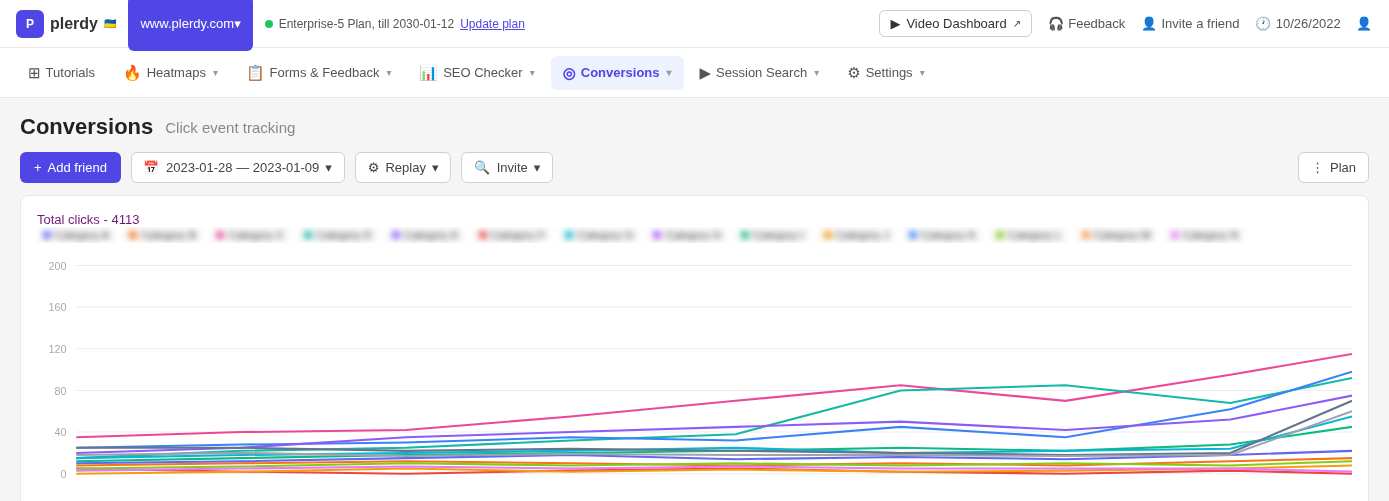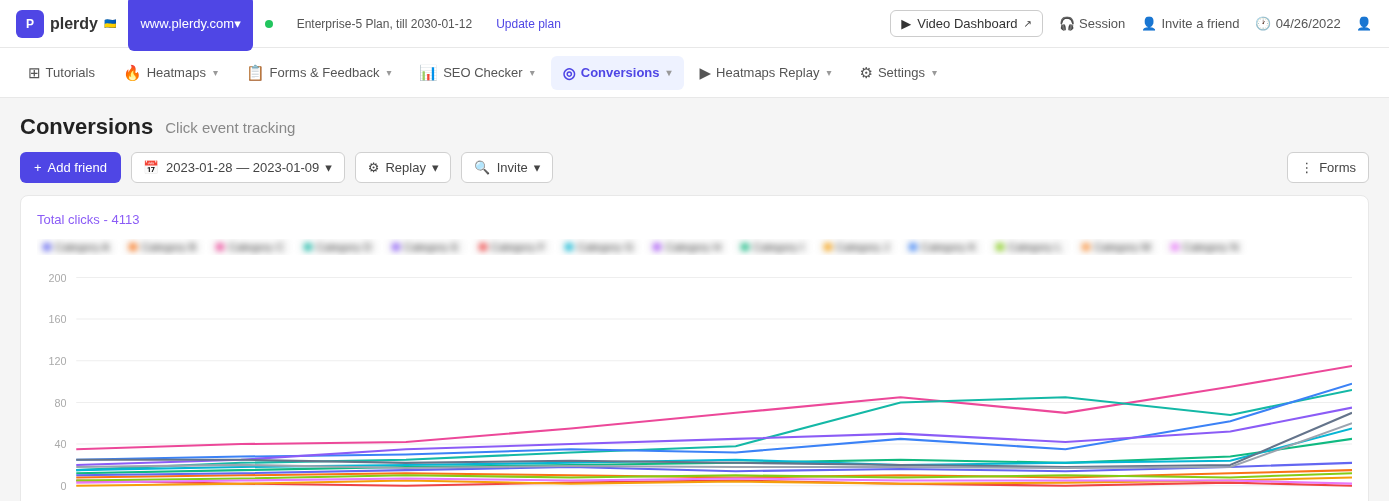--- a/index.html
+++ b/index.html
@@ -11,23 +11,23 @@
       background: #fff; padding: 0 16px; height: 48px; border-bottom: 1px solid #e8e8e8;
     }
     .topbar-left { display: flex; align-items: center; gap: 12px; }
     .logo { display: flex; align-items: center; gap: 6px; font-weight: 700; font-size: 16px; color: #333; }
     .logo-icon { width: 28px; height: 28px; background: #4f46e5; border-radius: 6px; display: flex; align-items: center; justify-content: center; color: #fff; font-size: 12px; font-weight: 800; }
     .logo-ua { font-size: 10px; }
     .site-btn {
       display: flex; align-items: center; background: #4f46e5; color: #fff;
       border: none; border-radius: 6px; padding: 20px 12px; cursor: pointer; font-size: 13px;
     }
-    .plan-info { display: flex; align-items: center; gap: 24px; font-size: 12px; color: #555; }
+    .plan-info { display: flex; align-items: center; gap: 6px; font-size: 12px; color: #555; }
     .plan-dot { width: 8px; height: 8px; border-radius: 50%; background: #22c55e; }
-    .plan-link { color: #4f46e5; cursor: pointer; }
+    .plan-link { color: #4f46e5; text-decoration: underline; cursor: pointer; }
 
     .topbar-right { display: flex; align-items: center; gap: 16px; font-size: 13px; color: #555; }
     .video-btn {
       display: flex; align-items: center; gap: 6px; border: 1px solid #ccc;
       border-radius: 6px; padding: 5px 10px; cursor: pointer; background: #fff; color: #333; font-size: 13px;
     }
     .topbar-right span { cursor: pointer; display: flex; align-items: center; gap: 4px; }
 
     
     .navbar {
@@ -69,21 +69,21 @@
     .btn-more {
       display: flex; align-items: center; gap: 6px; background: #fff; color: #444;
       border: 1px solid #d0d0d0; border-radius: 6px; padding: 7px 12px; cursor: pointer; font-size: 13px;
     }
 
     
     .chart-container {
       margin: 0 20px 0 20px; background: #fff; border-radius: 8px;
       border: 1px solid #e8e8e8; padding: 16px;
     }
-    .chart-header { font-size: 13px; color: #8b5cf6; margin-bottom: 12px; }
+    .chart-header { font-size: 13px; color: #701a75; margin-bottom: 0; }
     .chart-legend {
       display: flex; flex-wrap: nowrap; gap: 8px; margin-bottom: 12px;
       overflow: hidden; font-size: 11px;
     }
     .legend-item {
       display: flex; align-items: center; gap: 4px; white-space: nowrap;
       background: #f9f9f9; padding: 2px 6px; border-radius: 4px; filter: blur(3px);
     }
     .legend-dot { width: 8px; height: 8px; border-radius: 50%; flex-shrink: 0; }
 
@@ -111,29 +111,29 @@
     </div>
   </div>
   <div class="topbar-right">
     <button class="video-btn">
       <span>▶</span>
       <span>Video Dashboard</span>
       <span style="font-size:10px;">↗</span>
     </button>
     <span>
       <span>🎧</span>
-      <span>Session</span>
+      <span>Feedback</span>
     </span>
     <span>
       <span>👤</span>
       <span>Invite a friend</span>
     </span>
     <span>
       <span>🕐</span>
-      <span>04/26/2022</span>
+      <span>10/26/2022</span>
     </span>
     <span>👤</span>
   </div>
 </div>
 
 <nav class="navbar">
 <div class="nav-item">
       <span class="nav-icon">⊞</span>
       <span>Tutorials</span>
 
@@ -153,21 +153,21 @@
       <span>SEO Checker</span>
       <span class="chevron">▾</span>
     </div>
     <div class="nav-item active">
       <span class="nav-icon">◎</span>
       <span>Conversions</span>
       <span class="chevron">▾</span>
     </div>
     <div class="nav-item">
       <span class="nav-icon">▶</span>
-      <span>Heatmaps Replay</span>
+      <span>Session Search</span>
       <span class="chevron">▾</span>
     </div>
     <div class="nav-item">
       <span class="nav-icon">⚙</span>
       <span>Settings</span>
       <span class="chevron">▾</span>
     </div>
   </nav>
 
 <div class="page-header">
@@ -191,21 +191,21 @@
     <span>▾</span>
   </button>
   <button class="btn-outline">
     <span>🔍</span>
     <span>Invite</span>
     <span>▾</span>
   </button>
   <div class="toolbar-spacer"></div>
   <button class="btn-more">
     <span>⋮</span>
-    <span>Forms</span>
+    <span>Plan</span>
   </button>
 </div>
 
 <div class="chart-container">
   <div class="chart-header">
     <span>Total clicks - 4113</span>
   </div>
   <div class="chart-legend" id="chart-legend">
       <div class="legend-item">
         <span class="legend-dot" style="background:#6366f1"></span>

